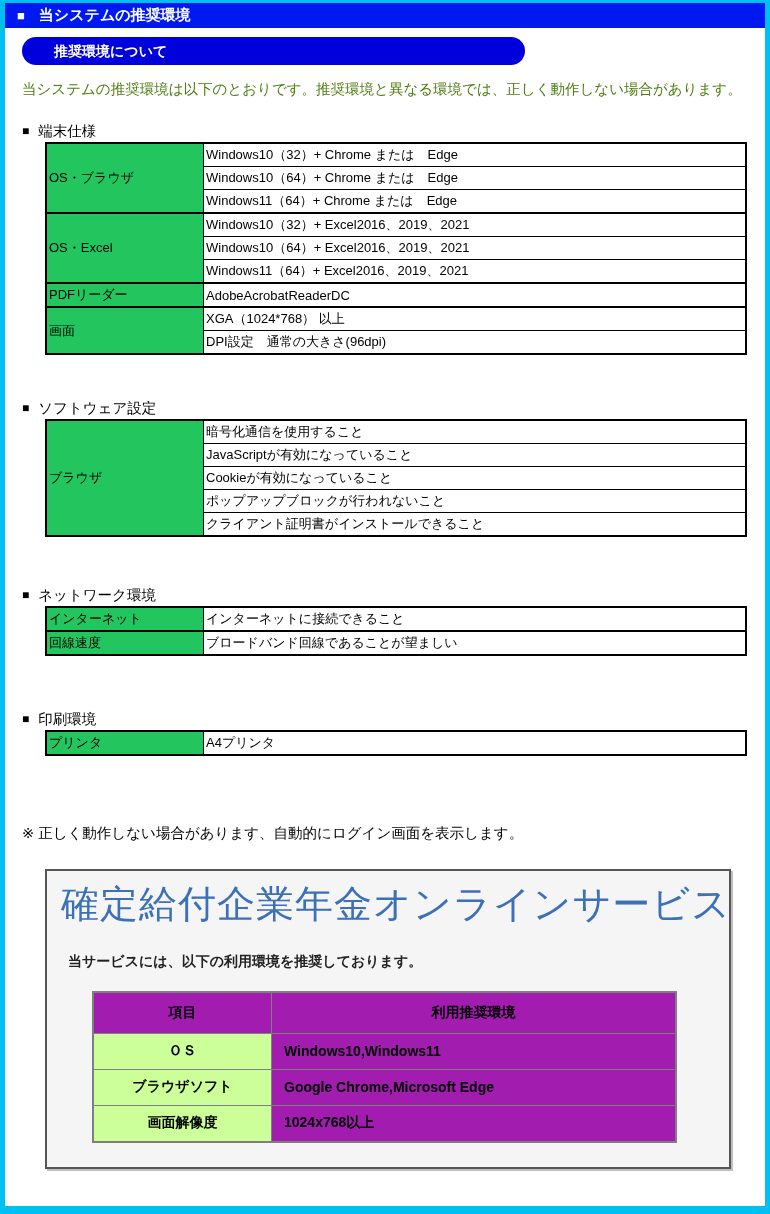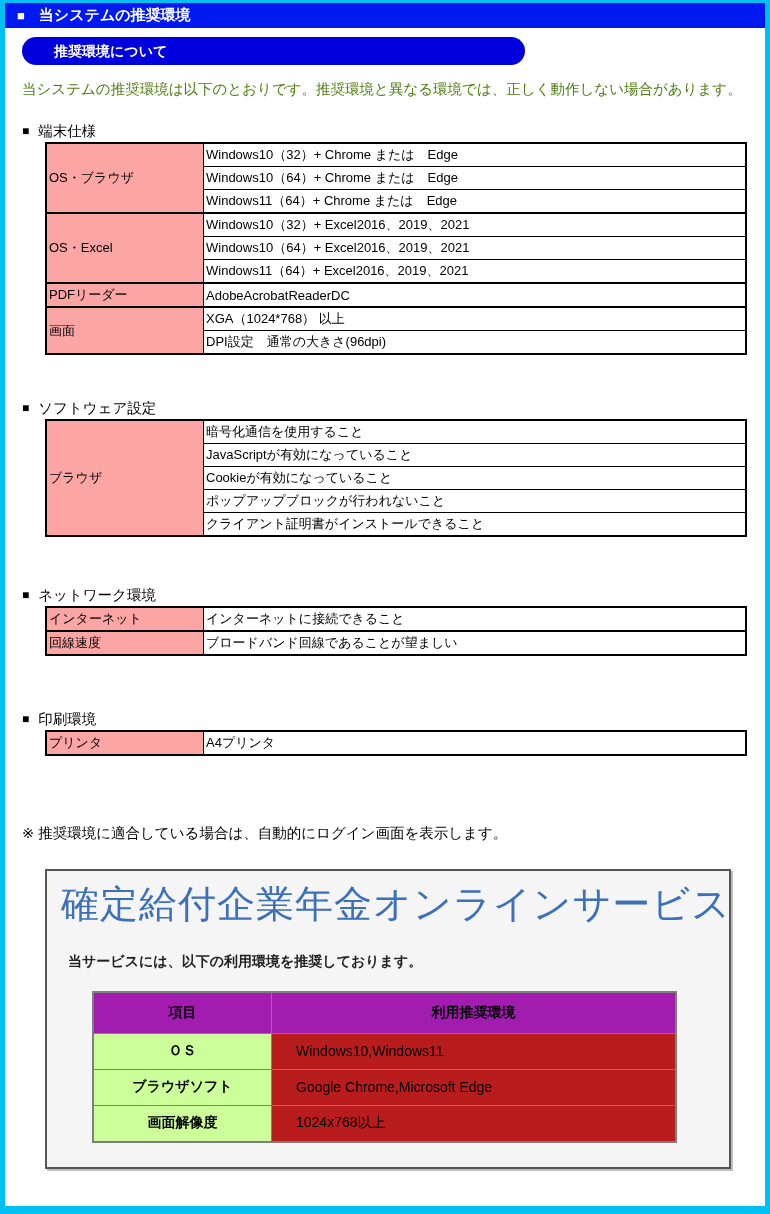--- a/index.html
+++ b/index.html
@@ -12,34 +12,34 @@
   .banner .sq{font-size:13px;margin-right:14px;line-height:1;}
   .pill{margin:9px 0 0 17px;width:503px;height:28px;background:#0000DC;border-radius:15px;
         color:#fff;font-weight:bold;font-size:14px;line-height:28px;padding-left:32px;box-sizing:border-box;}
   .intro{margin:14px 0 0 17px;font-size:14.5px;color:#4d7c0f;line-height:20px;}
   .sec-h{margin-left:17px;font-size:14.5px;color:#000;display:flex;align-items:center;gap:9px;height:16px;}
   .sec-h .sq{font-size:12px;line-height:1;}
   .sh1{margin-top:24px;} .sh2{margin-top:45px;} .sh3{margin-top:50px;} .sh4{margin-top:55px;}
   table.spec{border-collapse:collapse;margin:3px 0 0 40px;width:702px;table-layout:fixed;
              font-size:13px;border:2px solid #000;}
   table.spec td{border:1px solid #000;height:22px;padding:0 2px;color:#000;overflow:hidden;white-space:nowrap;}
-  table.spec td.label{background:#fca5a5;width:152px;}
+  table.spec td.label{background:#22c55e;width:152px;}
   table.spec tr.grp td{border-top:2px solid #000;}
   .note{margin:68px 0 0 17px;font-size:14.5px;color:#000;}
   .shot{margin:26px 0 0 40px;width:686px;height:300px;box-sizing:border-box;background:#F5F5F5;
         border:2px solid #555;box-shadow:2px 2px 0 rgba(0,0,0,0.25);}
   .shot-title{margin:10px 0 0 14px;font-size:38px;color:#3C70B8;letter-spacing:1px;line-height:1.25;white-space:nowrap;}
   .shot-sub{margin:24px 0 0 21px;font-size:14px;font-weight:bold;color:#222;}
   table.env{border-collapse:collapse;margin:20px 0 0 45px;width:585px;table-layout:fixed;
             font-size:14px;border:2px solid #7F7F7F;}
   table.env th,table.env td{border:1px solid #7F7F7F;color:#000;}
   table.env th{background:#a21caf;font-weight:bold;height:38px;text-align:center;}
   table.env th.c1{width:175px;}
   table.env td.ilabel{background:#CCFF99;font-weight:bold;text-align:center;height:33px;}
-  table.env td.ival{background:#b91c1c;font-weight:normal;padding-left:24px;text-align:left;}
+  table.env td.ival{background:#a21caf;font-weight:bold;padding-left:12px;text-align:left;}
 </style>
 </head>
 <body>
 
 <div class="page">
 
   <div class="banner">
     <span class="sq">■</span>
     <span>当システムの推奨環境</span>
   </div>
@@ -138,21 +138,21 @@
   </div>
   <table class="spec">
     <tbody>
         <tr>
       <td class="label">プリンタ</td>
       <td>A4プリンタ</td>
     </tr>
   </tbody>
     </table>
 
-  <p class="note">※ 推奨環境に適合している場合は、自動的にログイン画面を表示します。</p>
+  <p class="note">※ 正しく動作しない場合があります、自動的にログイン画面を表示します。</p>
 
   <div class="shot">
     <div class="shot-title">確定給付企業年金オンラインサービス</div>
     <div class="shot-sub">当サービスには、以下の利用環境を推奨しております。</div>
     <table class="env">
       <tbody>
           <tr>
         <th class="c1">項目</th>
         <th>利用推奨環境</th>
       </tr>

